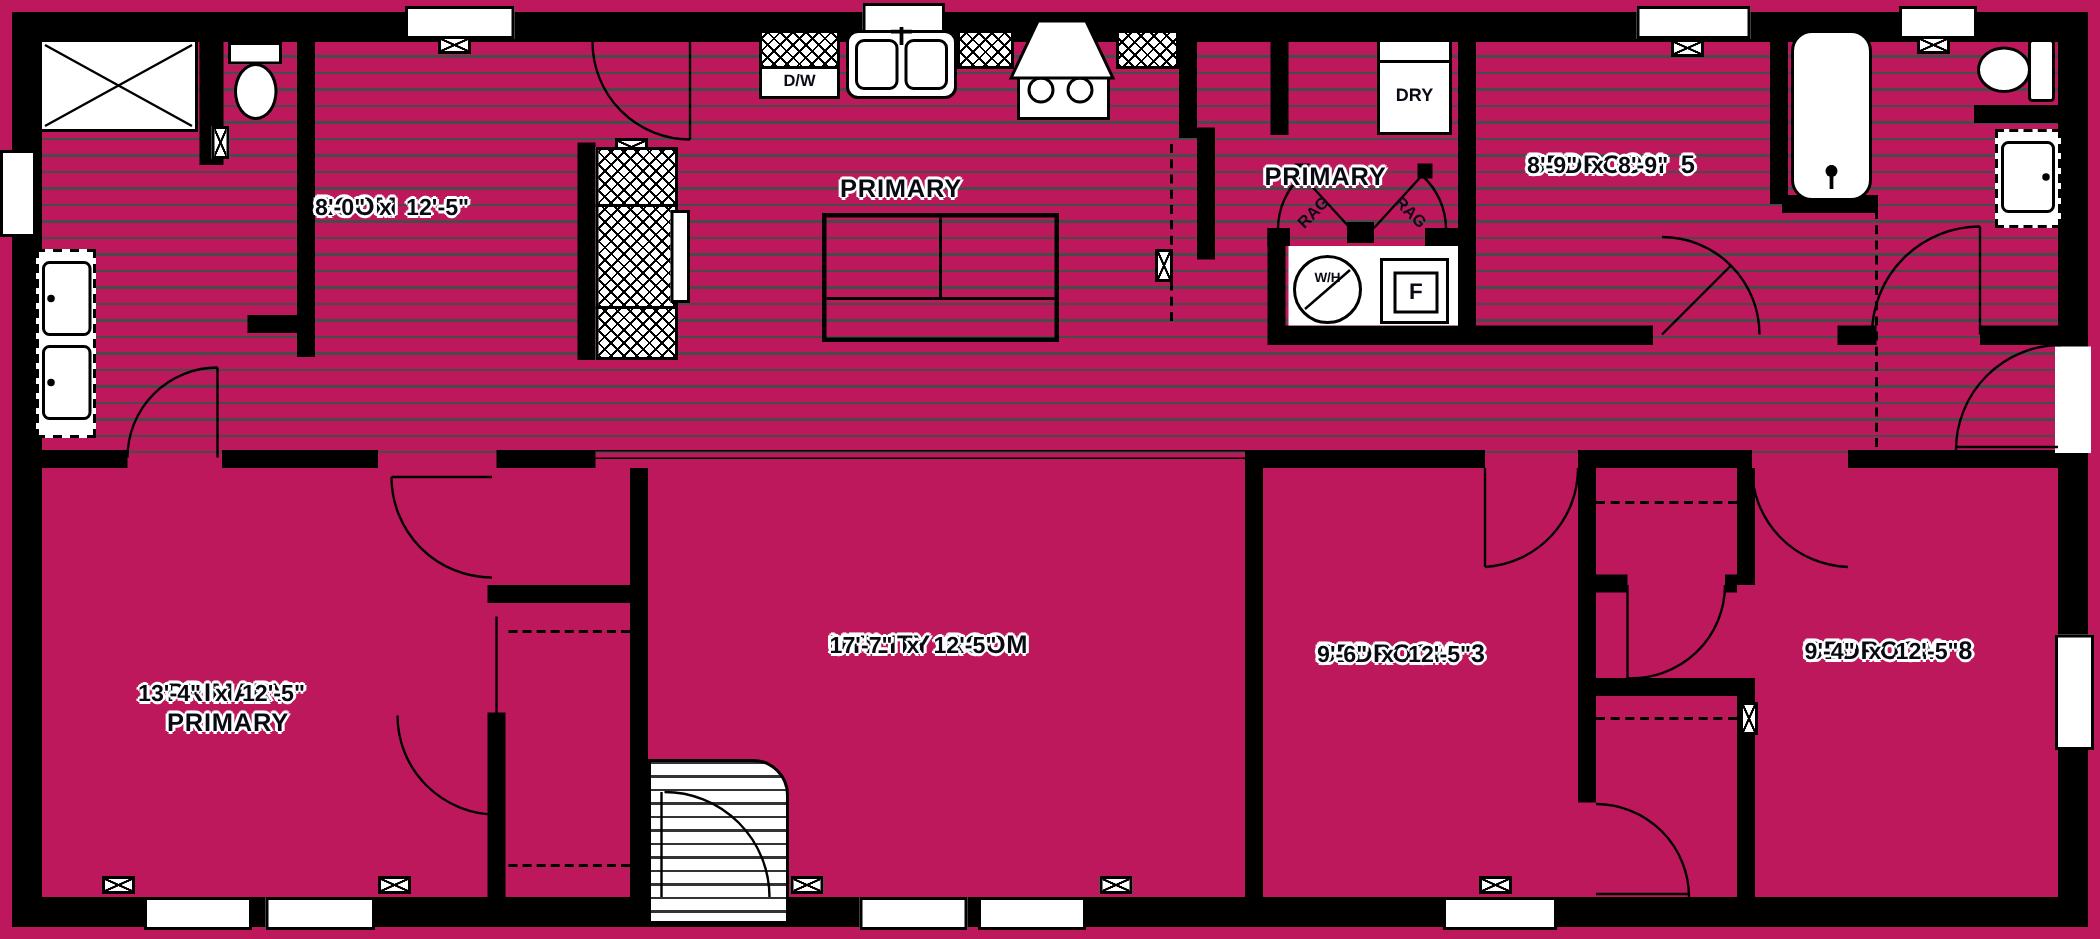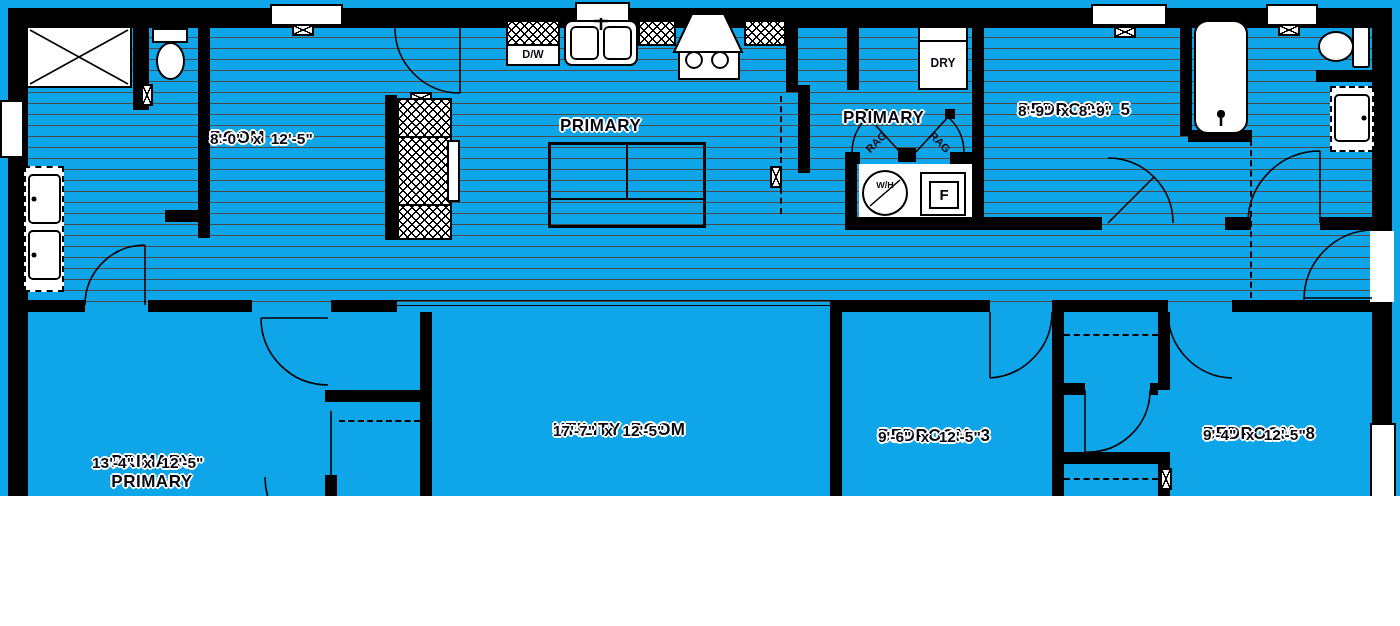--- a/index.html
+++ b/index.html
@@ -1,16 +1,16 @@
 <!DOCTYPE html>
 <html><head>
 <meta charset="utf-8">
 <style>
   html,body{margin:0;padding:0;background:#fff;}
-  .plan{position:relative;width:1400px;height:496px;background:#0ea5e9;overflow:hidden;
+  .plan{position:relative;width:1400px;height:626px;background:#be185d;overflow:hidden;
         font-family:"Liberation Sans", sans-serif;}
   .plan *{box-sizing:border-box;position:absolute;}
   
   .w{background:#000;}
   
   .floor{background-image:repeating-linear-gradient(180deg,#4a4a4a 0 1.4px,transparent 1.4px 11px);}
   
   .win{background:#fff;border:2px solid #000;}
   .gap{background:#fff;}
   

